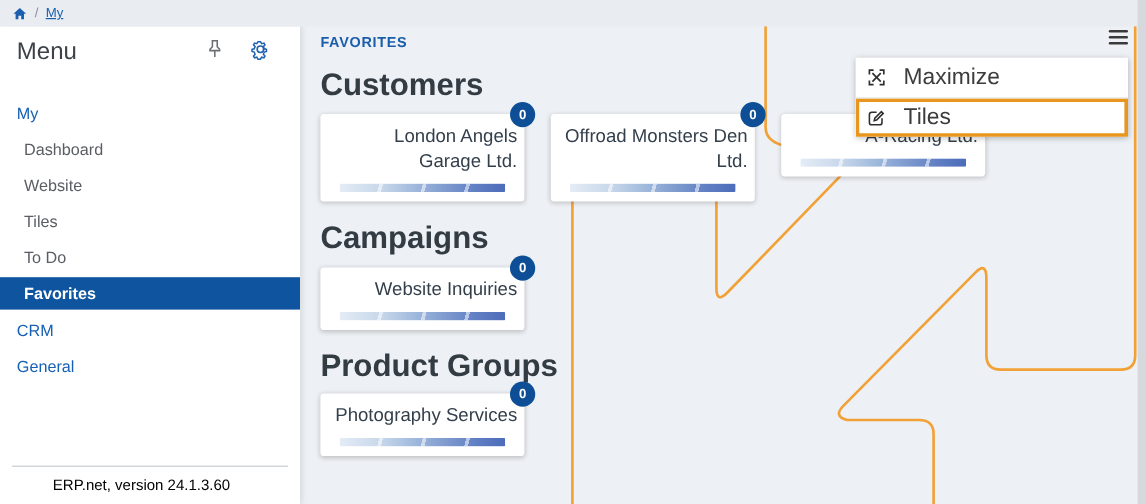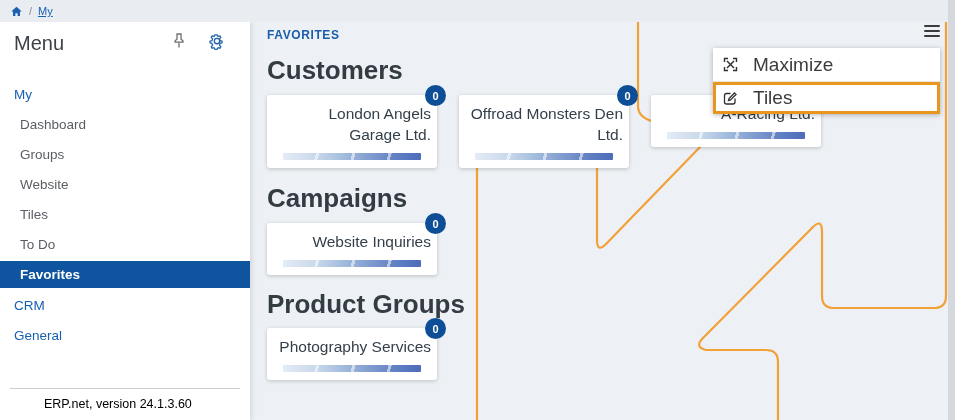--- a/index.html
+++ b/index.html
@@ -103,23 +103,20 @@
   </div>
 
   <div class="nav">
     <div class="nav-item lvl0">
         <span>My</span>
       </div>
     <div class="nav-item lvl1">
         <span>Dashboard</span>
       </div>
     <div class="nav-item lvl1">
-        <span>Groups</span>
-      </div>
-    <div class="nav-item lvl1">
         <span>Website</span>
       </div>
     <div class="nav-item lvl1">
         <span>Tiles</span>
       </div>
     <div class="nav-item lvl1">
         <span>To Do</span>
       </div>
     <div class="nav-item lvl1 sel">
         <span>Favorites</span>

